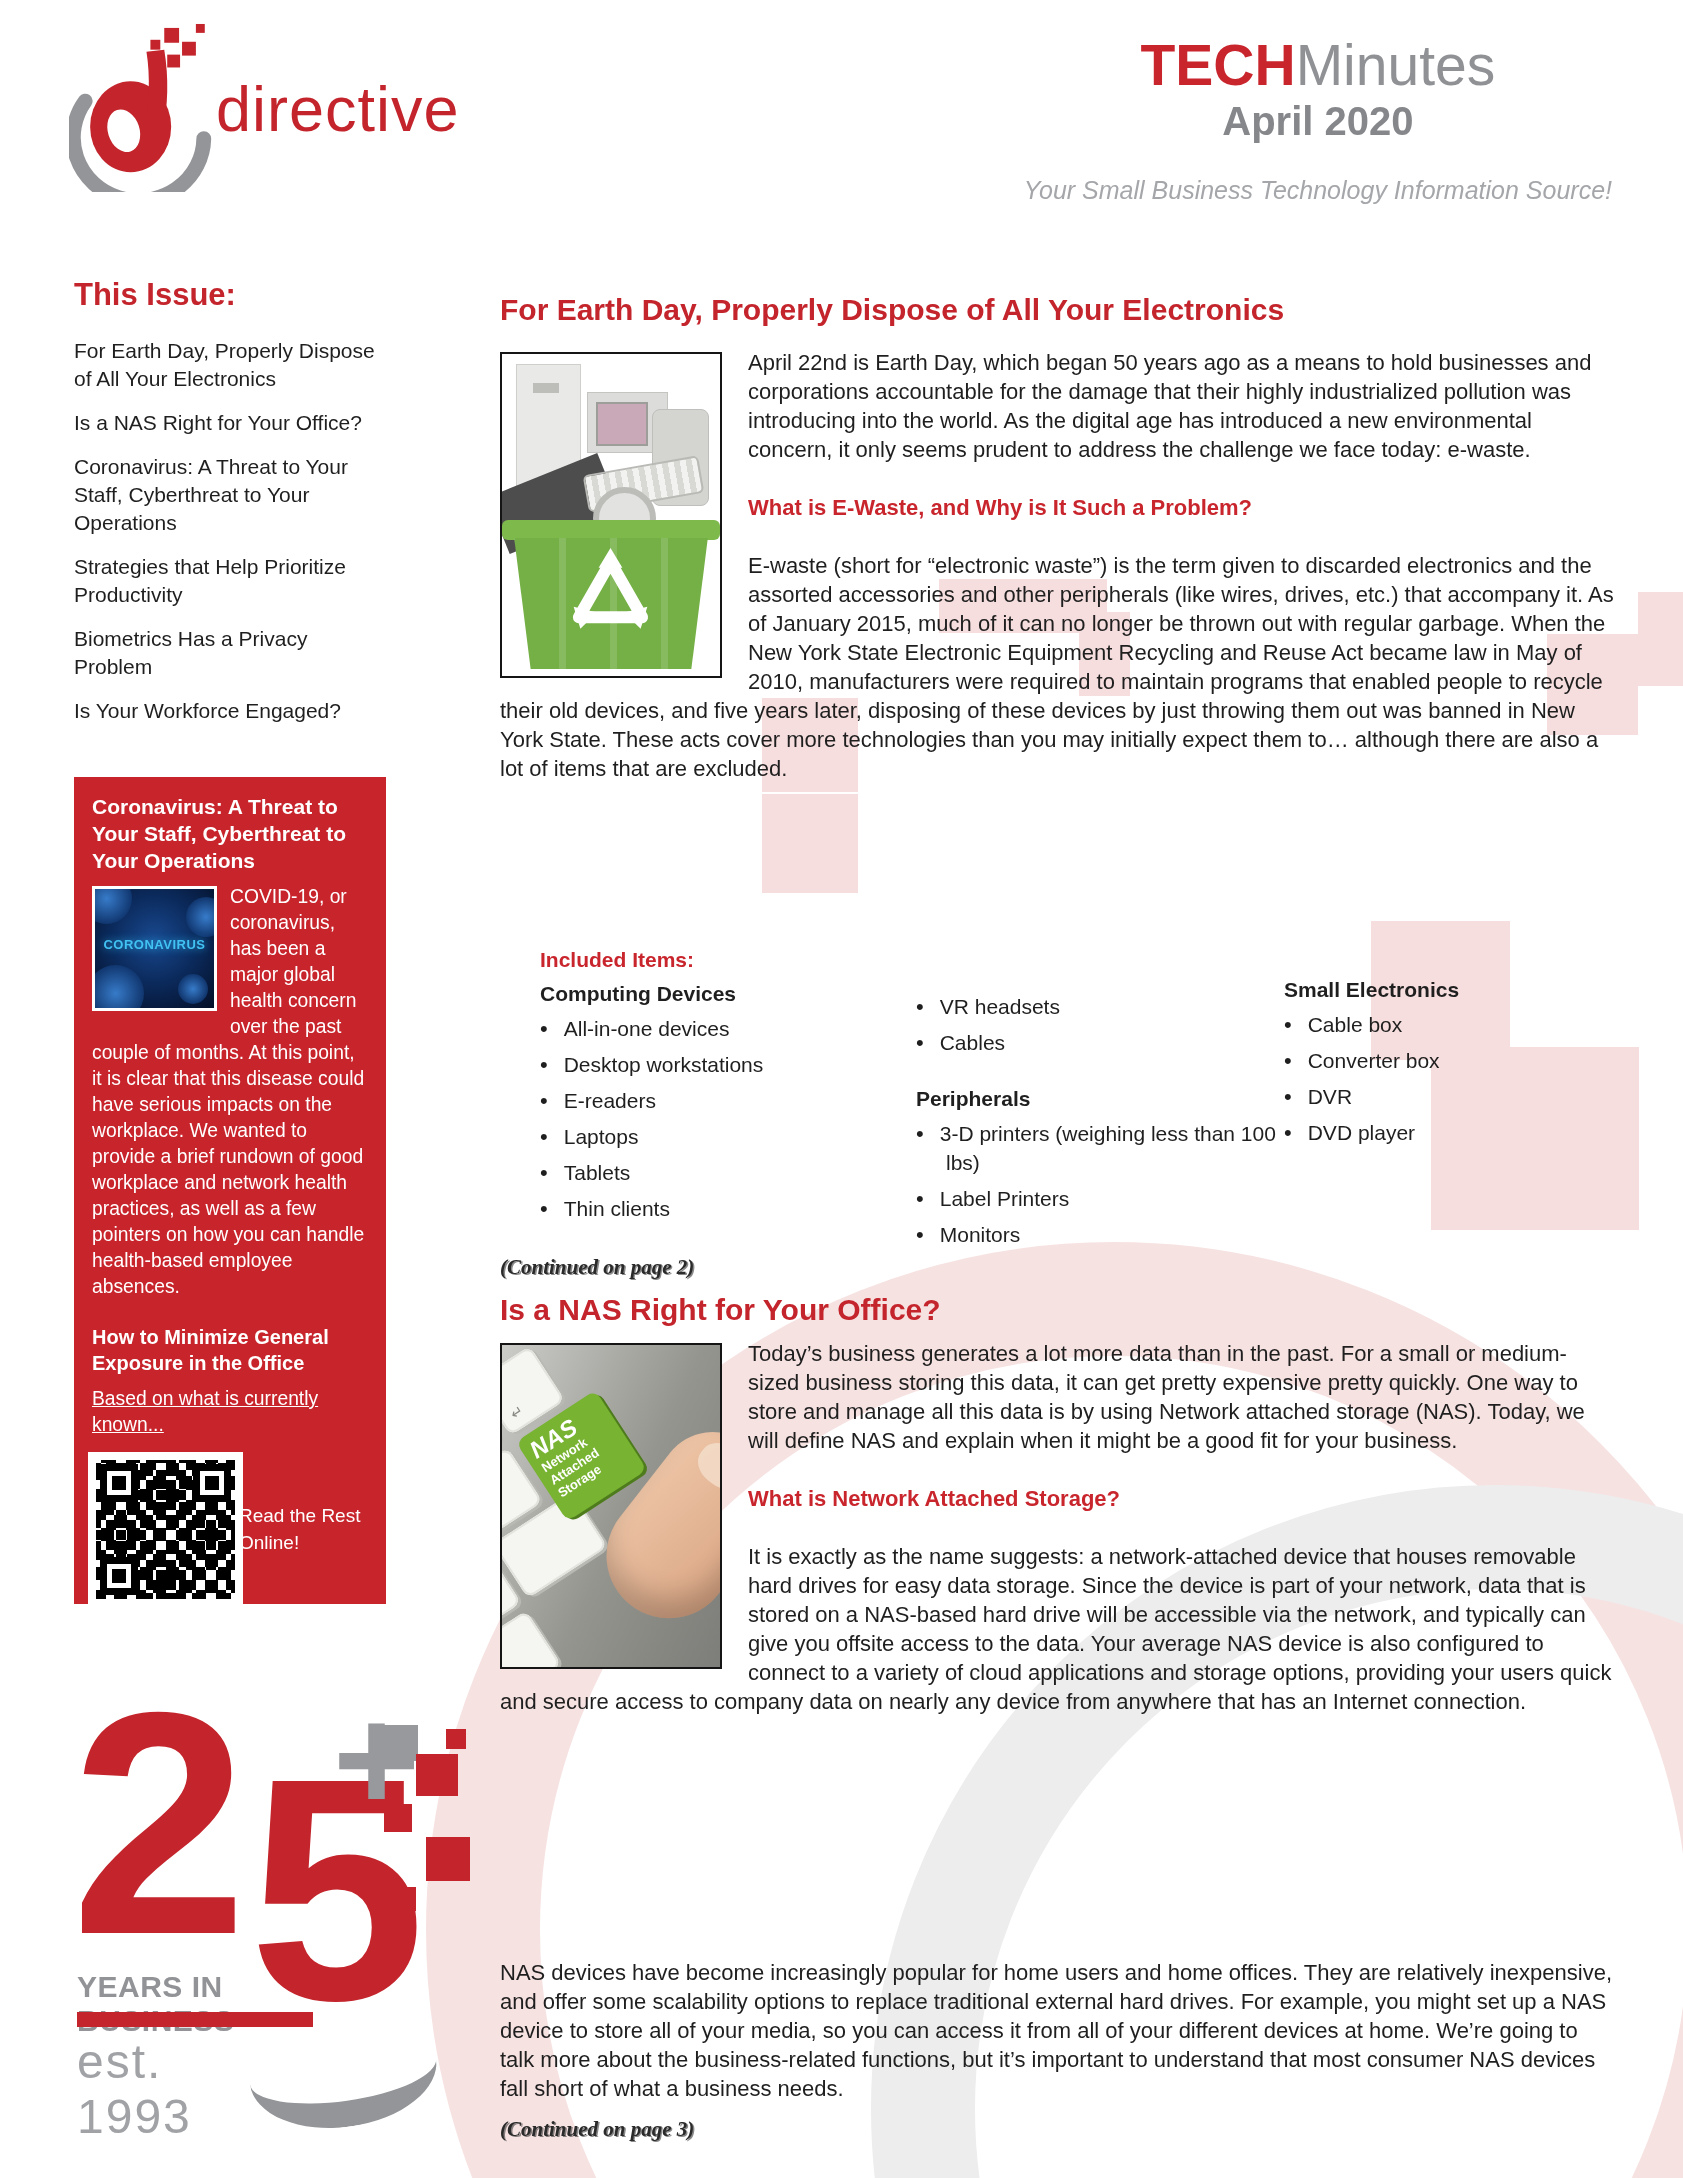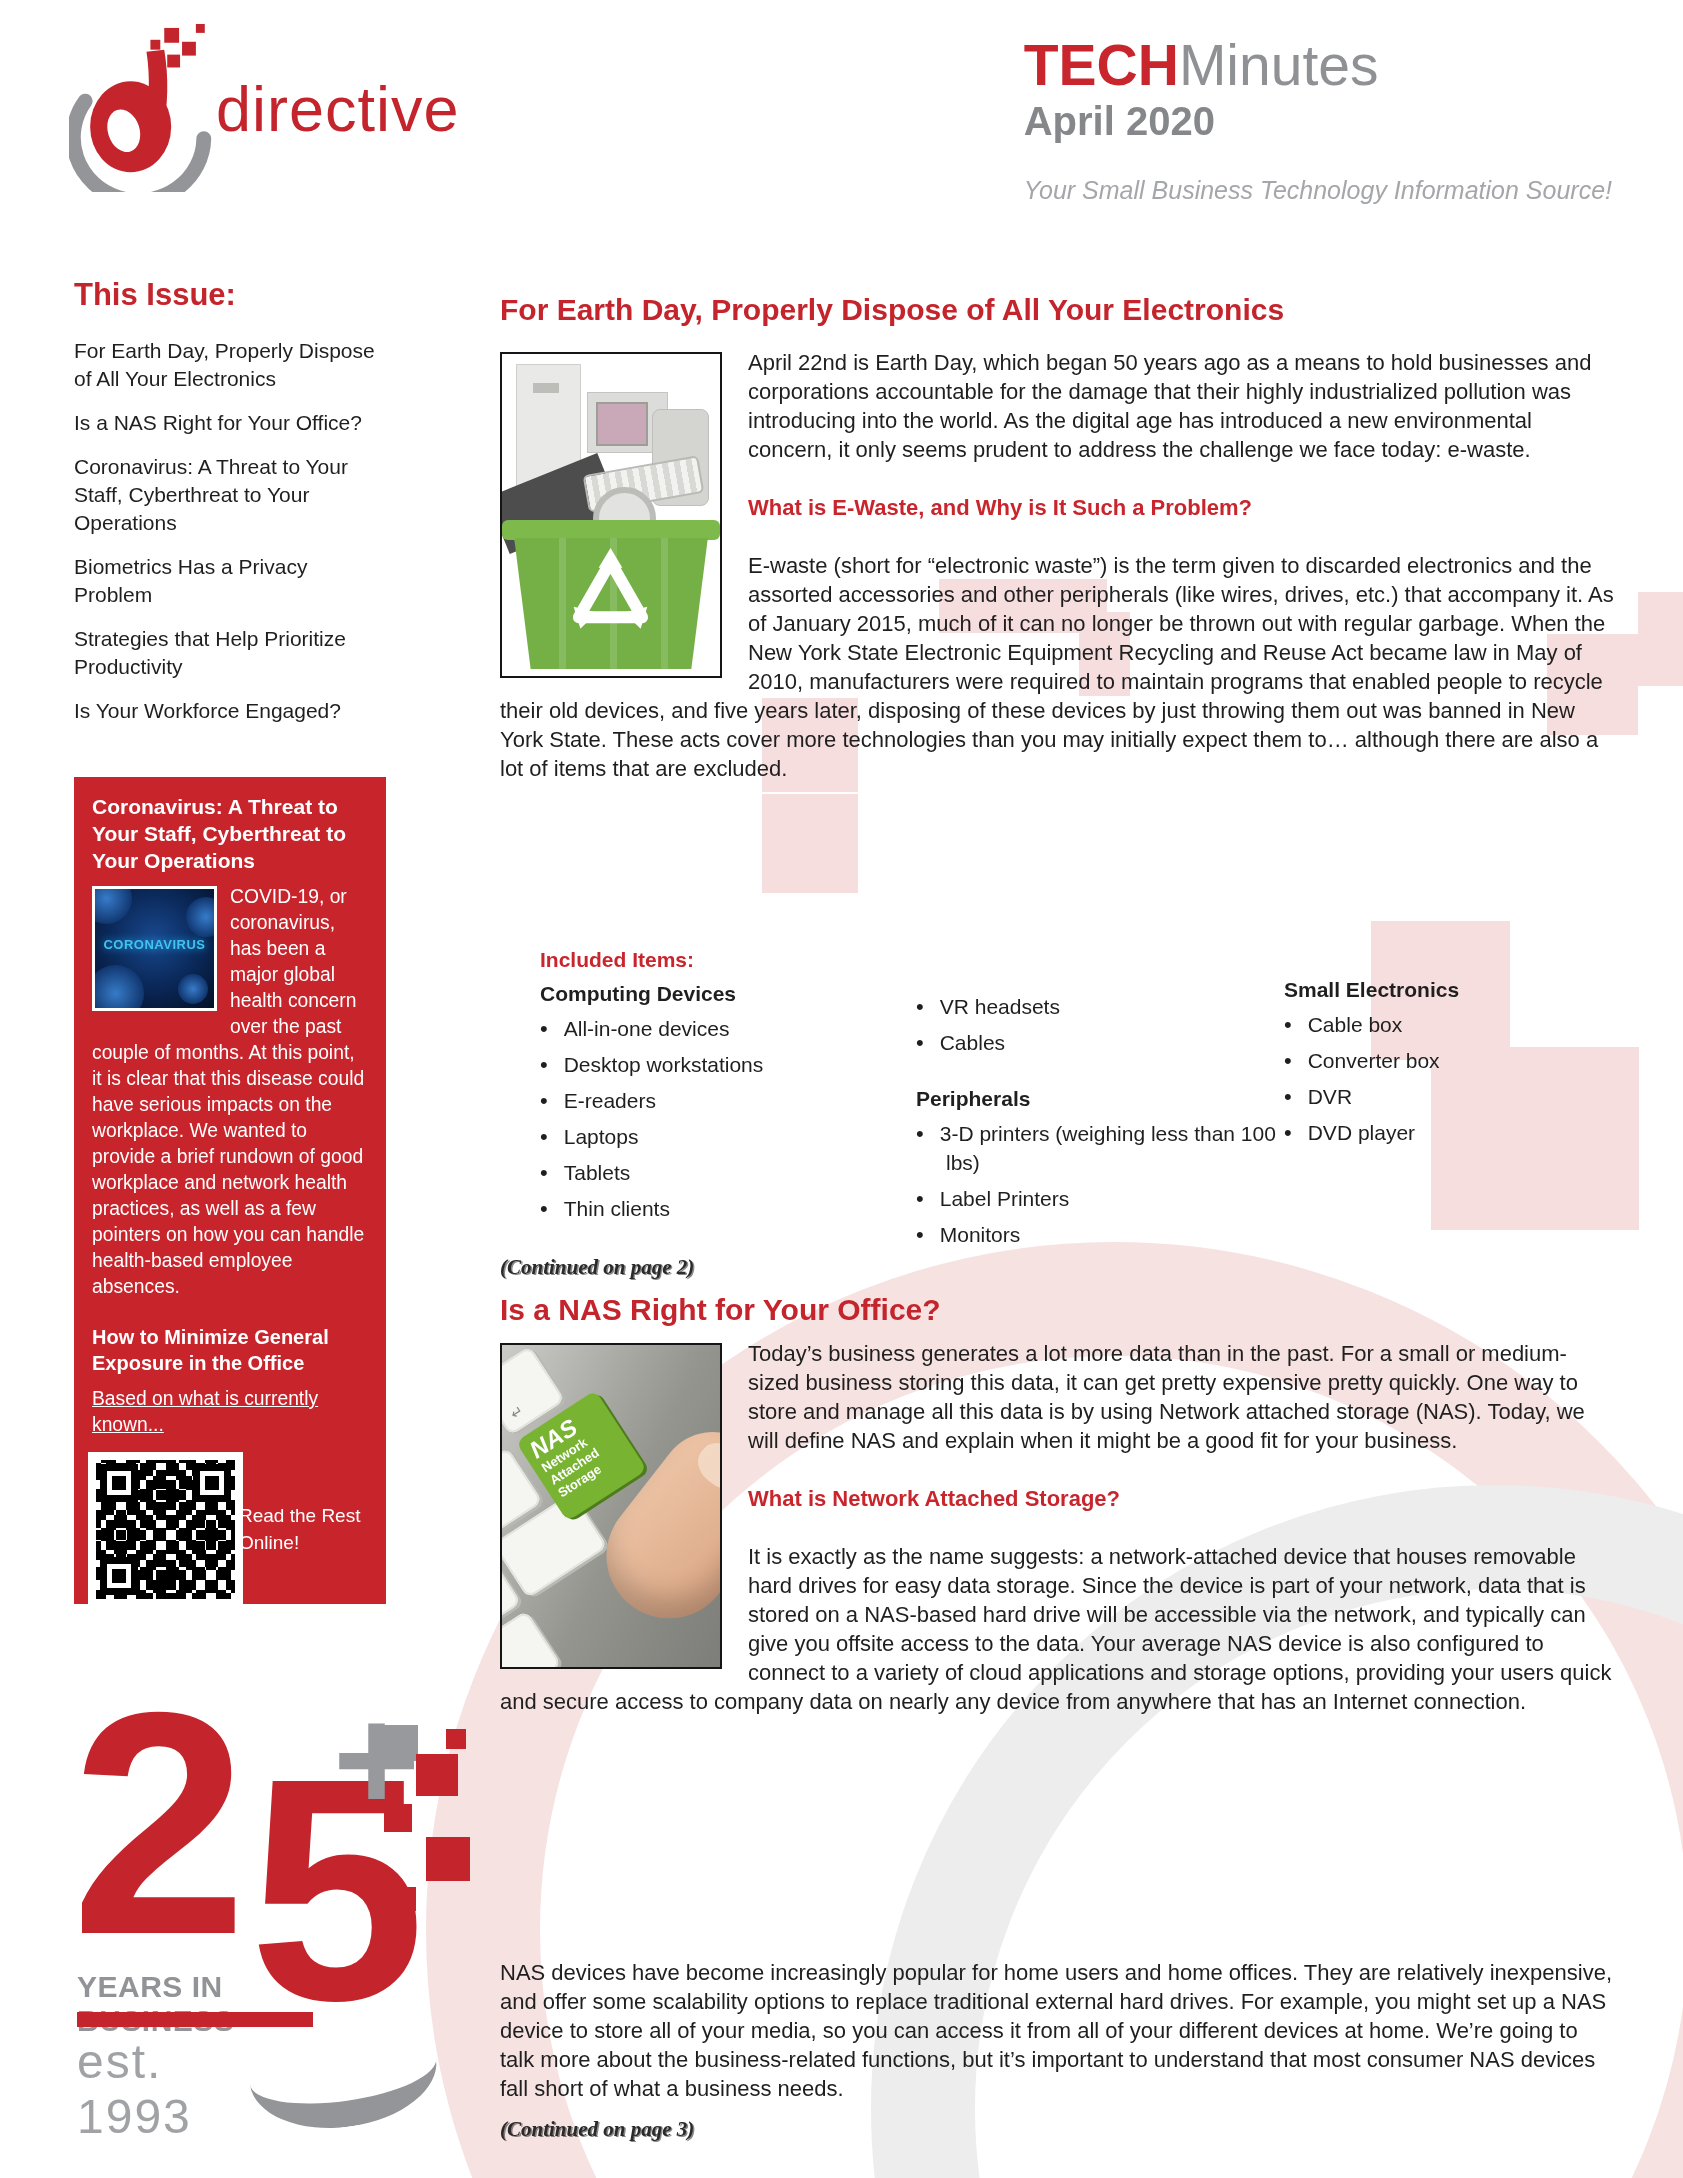--- a/index.html
+++ b/index.html
@@ -4,21 +4,21 @@
 <style>
   html,body{margin:0;padding:0;background:#fff;}
   .page{position:relative;width:1683px;height:2178px;background:#fff;overflow:hidden;
         font-family:"Liberation Sans",sans-serif;color:#1f1f1f;}
   .layer{position:absolute;z-index:2;}
   .wm{position:absolute;z-index:0;}
   .ring{border-radius:50%;}
   
   .logo-word{position:absolute;left:147px;top:51px;font-size:63px;font-weight:500;
              color:#c4242b;letter-spacing:1px;}
-  .masthead{text-align:left;}
+  .masthead{text-align:center;}
   .mh1{font-size:57px;font-weight:700;line-height:59px;}
   .t-red{color:#c9252d;}
   .t-gray{color:#8f9194;font-weight:400;}
   .mh2{font-size:40px;font-weight:700;color:#85878a;margin-top:4px;}
   .mh3{font-size:25px;font-style:italic;color:#a4a6a9;margin-top:32px;}
   
   .ti-h{font-size:31px;font-weight:800;color:#c4242b;margin:0 0 24px 0;}
   .ti-item{font-size:21px;line-height:28px;margin-bottom:16px;}
   
   .a-title{font-size:30px;font-weight:800;color:#c4242b;}
@@ -142,22 +142,22 @@
     <div class="mh1"><span class="t-red">TECH</span><span class="t-gray">Minutes</span></div>
     <div class="mh2">April 2020</div>
     <div class="mh3">Your Small Business Technology Information Source!</div>
   </div>
 
   <div class="layer" style="left:74px;top:277px;width:317px;">
     <h2 class="ti-h">This Issue:</h2>
     <div class="ti-item">For Earth Day, Properly Dispose of All Your Electronics</div>
     <div class="ti-item">Is a NAS Right for Your Office?</div>
     <div class="ti-item">Coronavirus: A Threat to Your Staff, Cyberthreat to Your Operations</div>
+    <div class="ti-item">Strategies that Help Prioritize Productivity</div>
     <div class="ti-item">Biometrics Has a Privacy Problem</div>
-    <div class="ti-item">Strategies that Help Prioritize Productivity</div>
     <div class="ti-item">Is Your Workforce Engaged?</div>
   </div>
 
   <div class="layer rbox" style="left:74px;top:777px;">
     <div class="rb-title">Coronavirus: A Threat to Your Staff, Cyberthreat to Your Operations</div>
     <div class="rb-img">
       <div class="virus" style="left:-14px;top:-16px;width:51px;height:51px;"></div>
       <div class="virus" style="right:-12px;top:8px;width:40px;height:40px;"></div>
       <div class="virus" style="left:-8px;bottom:-14px;width:57px;height:57px;"></div>
       <div class="virus" style="right:6px;bottom:4px;width:30px;height:30px;"></div>

